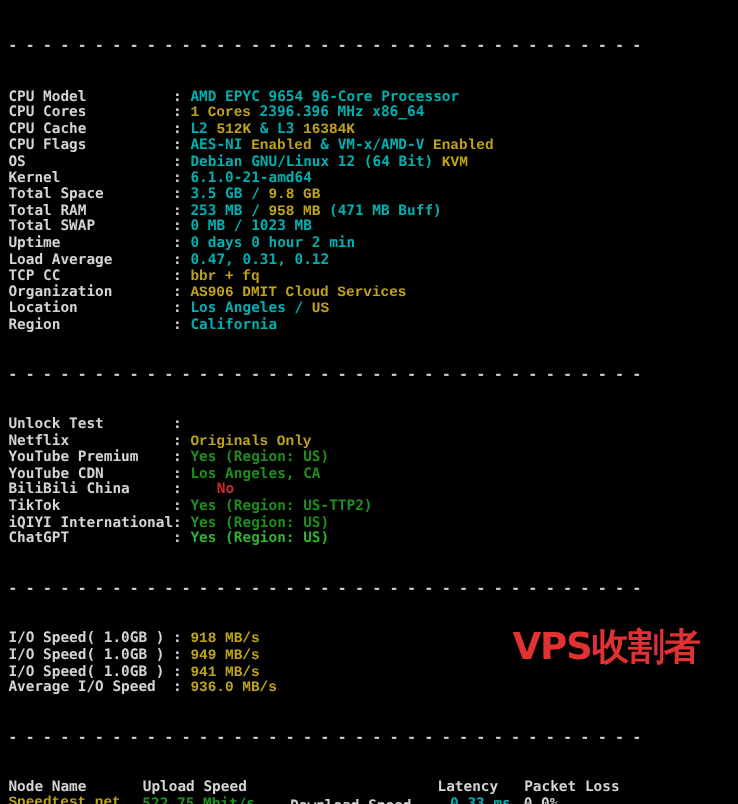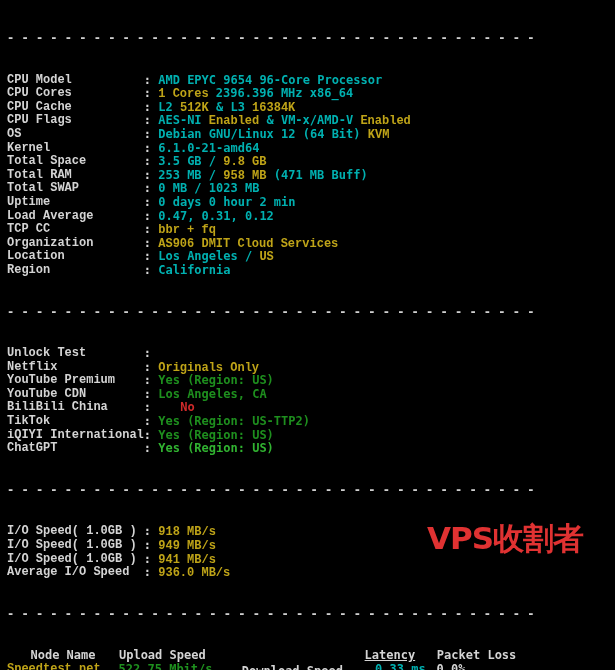--- a/index.html
+++ b/index.html
@@ -11,28 +11,28 @@
   body{
     width:615px;height:670px;background:var(--bg);overflow:hidden;position:relative;
   }
   .terminal{
     font-family:"DejaVu Sans Mono", "Liberation Mono", monospace;
     font-size:12px;font-weight:bold;white-space:pre;
     padding:4px 0 0 7px;color:var(--white);
   }
   .line{height:13.6px;line-height:13.6px;overflow:visible;}
   .cell{display:inline-block;vertical-align:top;}
-  .w-label{width:19ch;font-family:Liberation Mono, monospace;}
+  .w-label{width:19ch;}
   .w-colon{width:2ch;}
   .col-name{width:12ch;}
   .col-tag{width:3ch;margin-left:0.5ch;}
-  .col-nodehdr{width:15.5ch;text-align:center;}
+  .col-nodehdr{width:15.5ch;}
   .col-up{width:17ch;}
   .col-down{width:17ch;margin-top:16px;}
-  .col-lat{width:10ch;text-decoration:underline;}
+  .col-lat{width:10ch;}
   .c-white{color:var(--white);}
   .c-cyan{color:var(--cyan);text-align:center;}
   .c-yellow{color:var(--yellow);font-family:Liberation Mono, monospace;}
   .c-green{color:var(--green);}
   .c-bgreen{color:var(--bgreen);}
   .c-red{color:var(--red);margin-left:22px;}
   .c-dred{color:var(--dred);}
   .sep{color:var(--sep);}
   .watermark{
     position:absolute;left:427px;top:518px;

